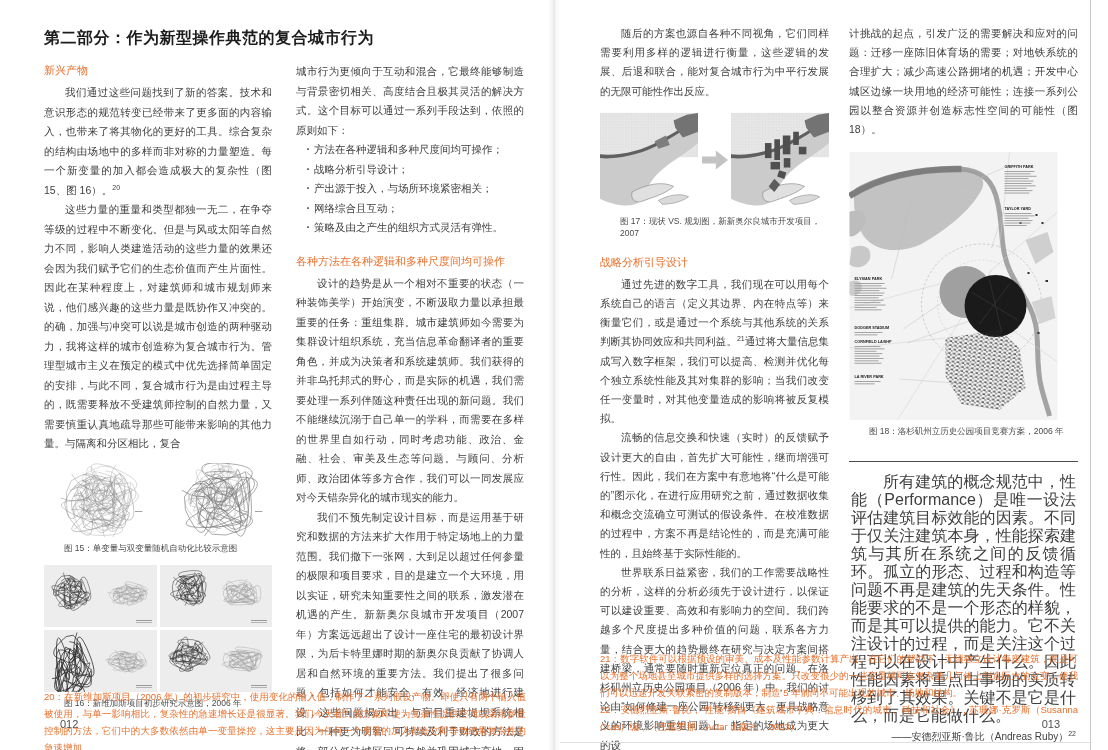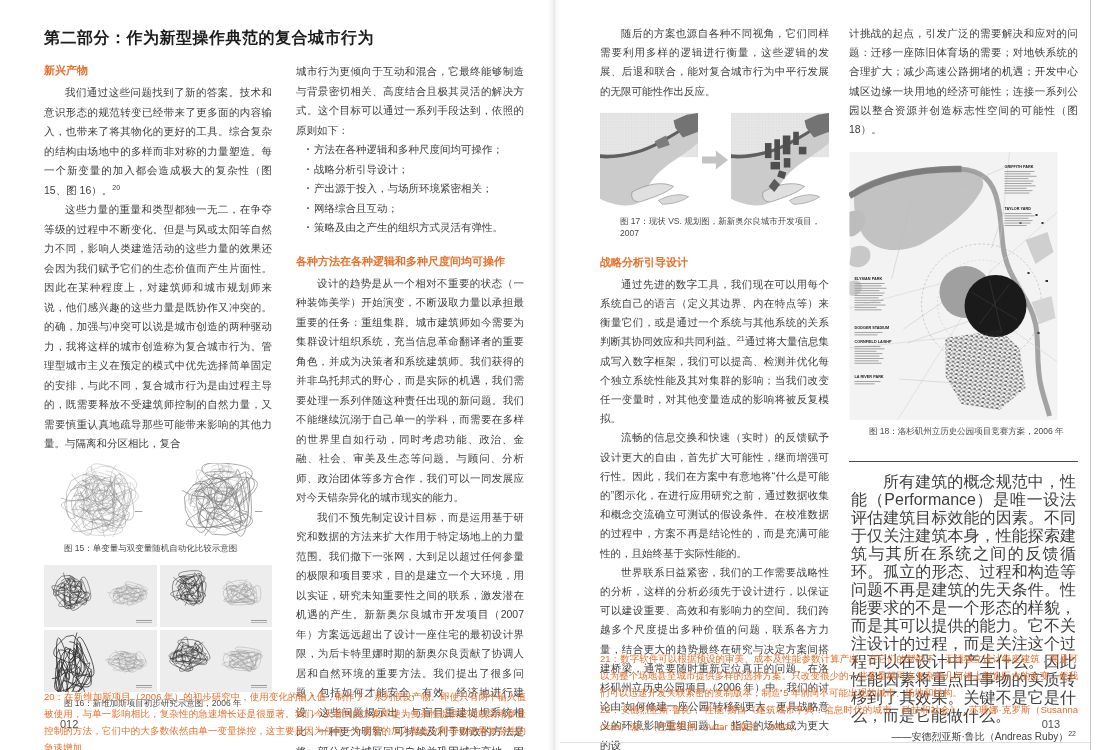--- a/index.html
+++ b/index.html
@@ -15,21 +15,21 @@
 
   .page-title { position:absolute; left:44px; top:28px; width:490px;
     font-size:16px; font-weight:bold; color:#1c1c1c; letter-spacing:.5px;font-family:Liberation Serif, serif; }
 
   .col { position:absolute; font-size:10.5px; line-height:19.5px; color:#3e3e3e; text-align:justify; }
   .lp-col1 { left:44px; top:62px; width:228px; }
   .lp-col2 { left:296px; top:62px; width:228px; }
   .rp-col1 { left:600px; top:24px; width:229px; line-height:19.2px; }
   .rp-col2 { left:849px; top:24px; width:229px; line-height:19.2px; }
 
-  .sec-head { color:#e8702c; font-weight:bold; font-size:11px; line-height:16px; margin:0 0 5px 0; }
+  .sec-head { color:#e8702c; font-weight:normal; font-size:11px; line-height:16px; margin:0 0 5px 0; }
   .sec-head.mid { margin-top:15px; }
   p.body { margin:0; }
   p.indent { text-indent:2em; }
   sup.ref { font-size:7px; line-height:0; color:#3e3e3e; }
 
   ul.principles { list-style:none; margin:0; }
   ul.principles li { padding-left:1em; }
   ul.principles li::before { content:"·"; margin-right:4px; font-weight:bold; }
 
   .figure { margin-top:8px; }

